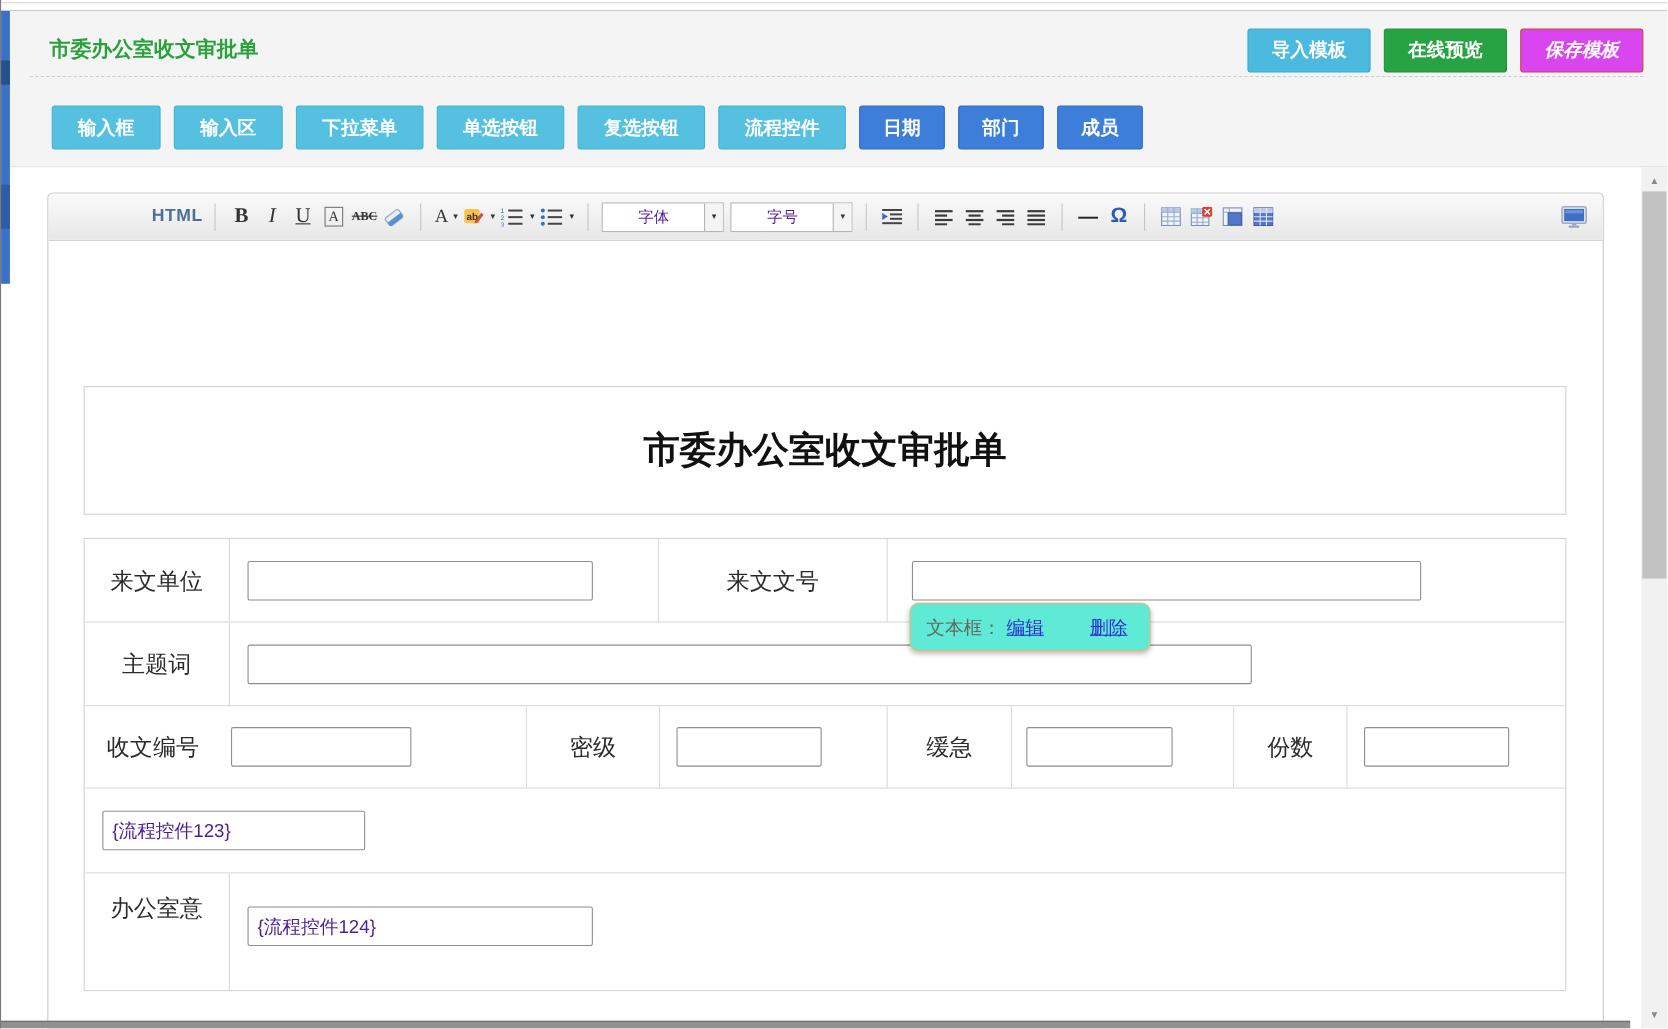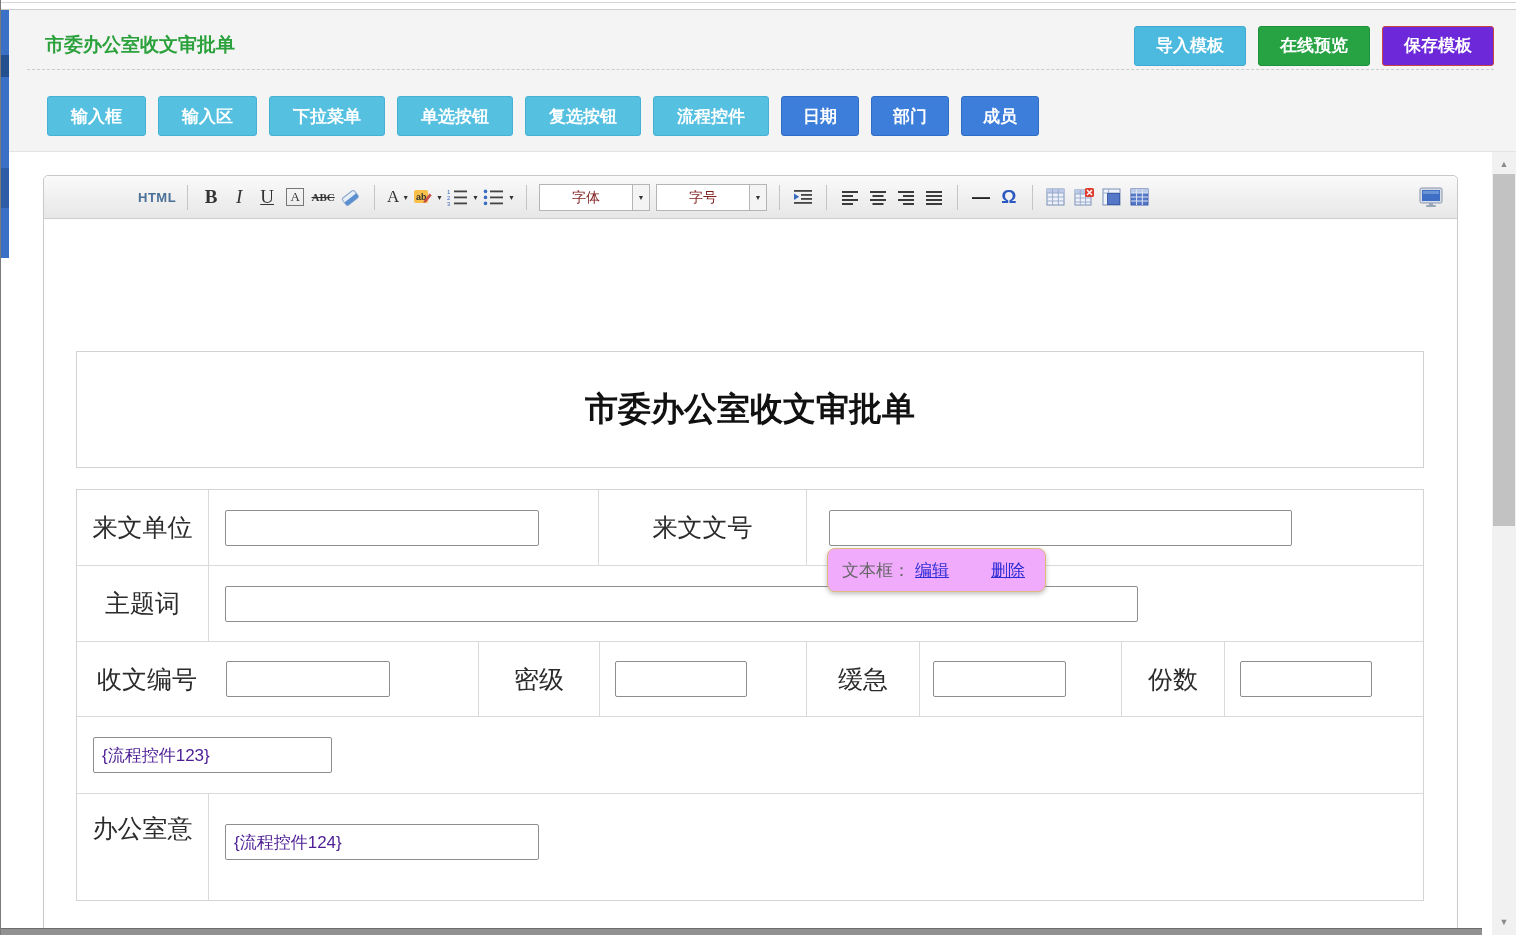--- a/index.html
+++ b/index.html
@@ -20,48 +20,48 @@
   .header { position:absolute; left:1px; top:9px; width:1515px; height:143px; background:#f4f4f4;
             border-top:1px solid #cccccc; border-bottom:1px solid #e3e3e3; }
   .header-row1 { height:60px; margin:0 22px 0 26px; border-bottom:1px dashed #cccccc;
                  display:flex; align-items:center; }
   .page-title { color:#2ba13c; font-weight:bold; font-size:19px; margin-left:18px; margin-top:10px; }
   .header-actions { margin-left:auto; margin-top:12px; margin-right:0; display:flex; gap:12px; }
   .btn-action { height:40px; padding:0 21px; border:none; border-radius:3px; color:#fff;
                 font-size:17px; font-weight:bold; font-family:inherit; display:flex; align-items:center; cursor:pointer; }
   .btn-import  { background:#4cb9de; border:1px solid #3fa9cf; }
   .btn-preview { background:#28a344; border:1px solid #1f9138; }
-  .btn-save    { background:#6d28d9; border:1px solid #c74440; }
+  .btn-save    { background:#d946ef; border:1px solid #c74440;font-style:italic; }
   .header-row2 { margin:26px 0 0 46px; display:flex; gap:12px; }
   .btn-widget { height:40px; border:none; border-radius:3px; color:#fff; font-size:17px; font-weight:bold;
                 font-family:inherit; cursor:pointer; display:flex; align-items:center; }
   .btn-widget.light { background:#55c0e0; border:1px solid #45b2d4; padding:0 23px; }
   .btn-widget.dark  { background:#3d7edb; border:1px solid #2f6cc6; padding:0 21px; }
 
   
   .editor-box { position:absolute; left:43px; top:175px; width:1415px; height:760px; background:#ffffff;
                 border:1px solid #c9c9c9; border-radius:5px 5px 0 0; overflow:hidden; }
   .toolbar { height:43px; background:linear-gradient(#fafafa,#e7e7e7); border-bottom:1px solid #cfcfcf;
              border-radius:5px 5px 0 0; display:flex; align-items:center; padding-left:92px; }
   .tb-sep { width:1px; height:25px; background:#c5c5c5; margin:0 9px; flex:0 0 auto; }
   .tb-btn { min-width:24px; height:28px; display:flex; align-items:center; justify-content:center;
             margin:0 2px; cursor:pointer; flex:0 0 auto; }
-  .tb-html { font-size:13px; font-weight:bold; color:#4a7098; letter-spacing:.5px; }
+  .tb-html { font-size:16px; font-weight:bold; color:#4a7098; letter-spacing:.5px; }
   .tb-serif { font-family:"Liberation Serif", serif; font-size:19px; color:#333; }
   .tb-bold { font-weight:bold; }
   .tb-italic { font-style:italic; }
   .tb-under { text-decoration:underline; }
   .tb-abox { font-family:"Liberation Serif", serif; font-size:13px; color:#333; border:1px solid #777;
              padding:0 3px; line-height:16px; }
   .tb-strike { font-family:"Liberation Serif", serif; font-size:11px; font-weight:bold; color:#333;
                text-decoration:line-through; }
   .tb-caret { font-size:7px; color:#333; margin-left:3px; }
   .tb-select { display:flex; height:27px; background:#fff; border:1px solid #b5b5b5; margin:0 3px;
                cursor:pointer; flex:0 0 auto; }
-  .tb-select .txt { width:92px; text-align:center; font-size:14px; color:#7f1d1d; line-height:25px; }
+  .tb-select .txt { width:92px; text-align:center; font-size:14px; color:#4c1d95; line-height:25px; }
   .tb-select .arrow { width:17px; border-left:1px solid #b5b5b5; display:flex; align-items:center;
                       justify-content:center; font-size:7px; color:#333; background:#f4f4f4; }
   .tb-hr { font-size:18px; color:#222; font-weight:bold; }
   .tb-omega { font-size:19px; color:#2b59c0; font-weight:bold; }
   .tb-monitor { margin-left:auto; margin-right:14px; }
 
   
   .doc-title-box { position:absolute; left:32px; top:175px; width:1348px; height:117px;
                    border:1px solid #d2d2d2; display:flex; align-items:center; justify-content:center;
                    font-size:33px; font-weight:bold; color:#111; }
@@ -72,32 +72,32 @@
   .ft-row > div:last-child { border-right:none; }
   .r1 { grid-template-columns:132px 390px 208px 1fr; height:75px; }
   .r2 { grid-template-columns:132px 1fr; height:76px; }
   .r3 { grid-template-columns:132px 1fr; height:76px; }
   .r4 { grid-template-columns:402px 121px 207px 113px 202px 103px 1fr; height:75px; }
   .r5 { grid-template-columns:132px 1fr; height:77px; }
   .r6 { grid-template-columns:132px 1fr; height:107px; }
   .r6 > div { align-items:flex-start; }
   .r6 .lblcell { padding-top:18px; }
   .r6 .valcell { padding-top:30px; }
-  .lblcell { justify-content:center; font-size:25px; color:#2b2b2b; }
+  .lblcell { justify-content:center; font-size:21px; color:#2b2b2b; }
   .valcell { padding-left:16px; }
   .tinput { height:36px; border:1px solid #8e8e8e; border-radius:2px; background:#fff;
             font-size:17px; color:#4c1d95; padding:0 8px; font-family:inherit; }
   .w314 { width:314px; } .w463 { width:463px; } .w913 { width:913px; }
   .w164 { width:164px; } .w132 { width:132px; } .w133 { width:133px; }
   .r4c1 { padding-left:20px; gap:29px; }
   .p15 { padding-left:15px; } .p13 { padding-left:13px; } .p22 { padding-left:22px; }
 
   
   .tooltip { position:absolute; left:827px; top:548px; width:219px; height:44px; z-index:60;
-             background:#f0abfc; border:1px solid #e0ba7c; border-radius:8px;
+             background:#5eead4; border:1px solid #e0ba7c; border-radius:8px;
              box-shadow:0 2px 5px rgba(0,0,0,0.25); display:flex; align-items:center;
              padding:0 14px; font-size:17px; }
   .tooltip .lbl { color:#666; }
   .tooltip a { color:#2c2cd6; text-decoration:underline; cursor:pointer; }
   .tooltip .edit { margin-left:5px; }
   .tooltip .del { margin-left:42px; }
 
   
   .vscroll { position:absolute; left:1492px; top:152px; width:24px; height:783px; background:#f1f1f1; }
   .vscroll .arr { position:absolute; left:0; width:24px; height:18px; display:flex; align-items:center;

